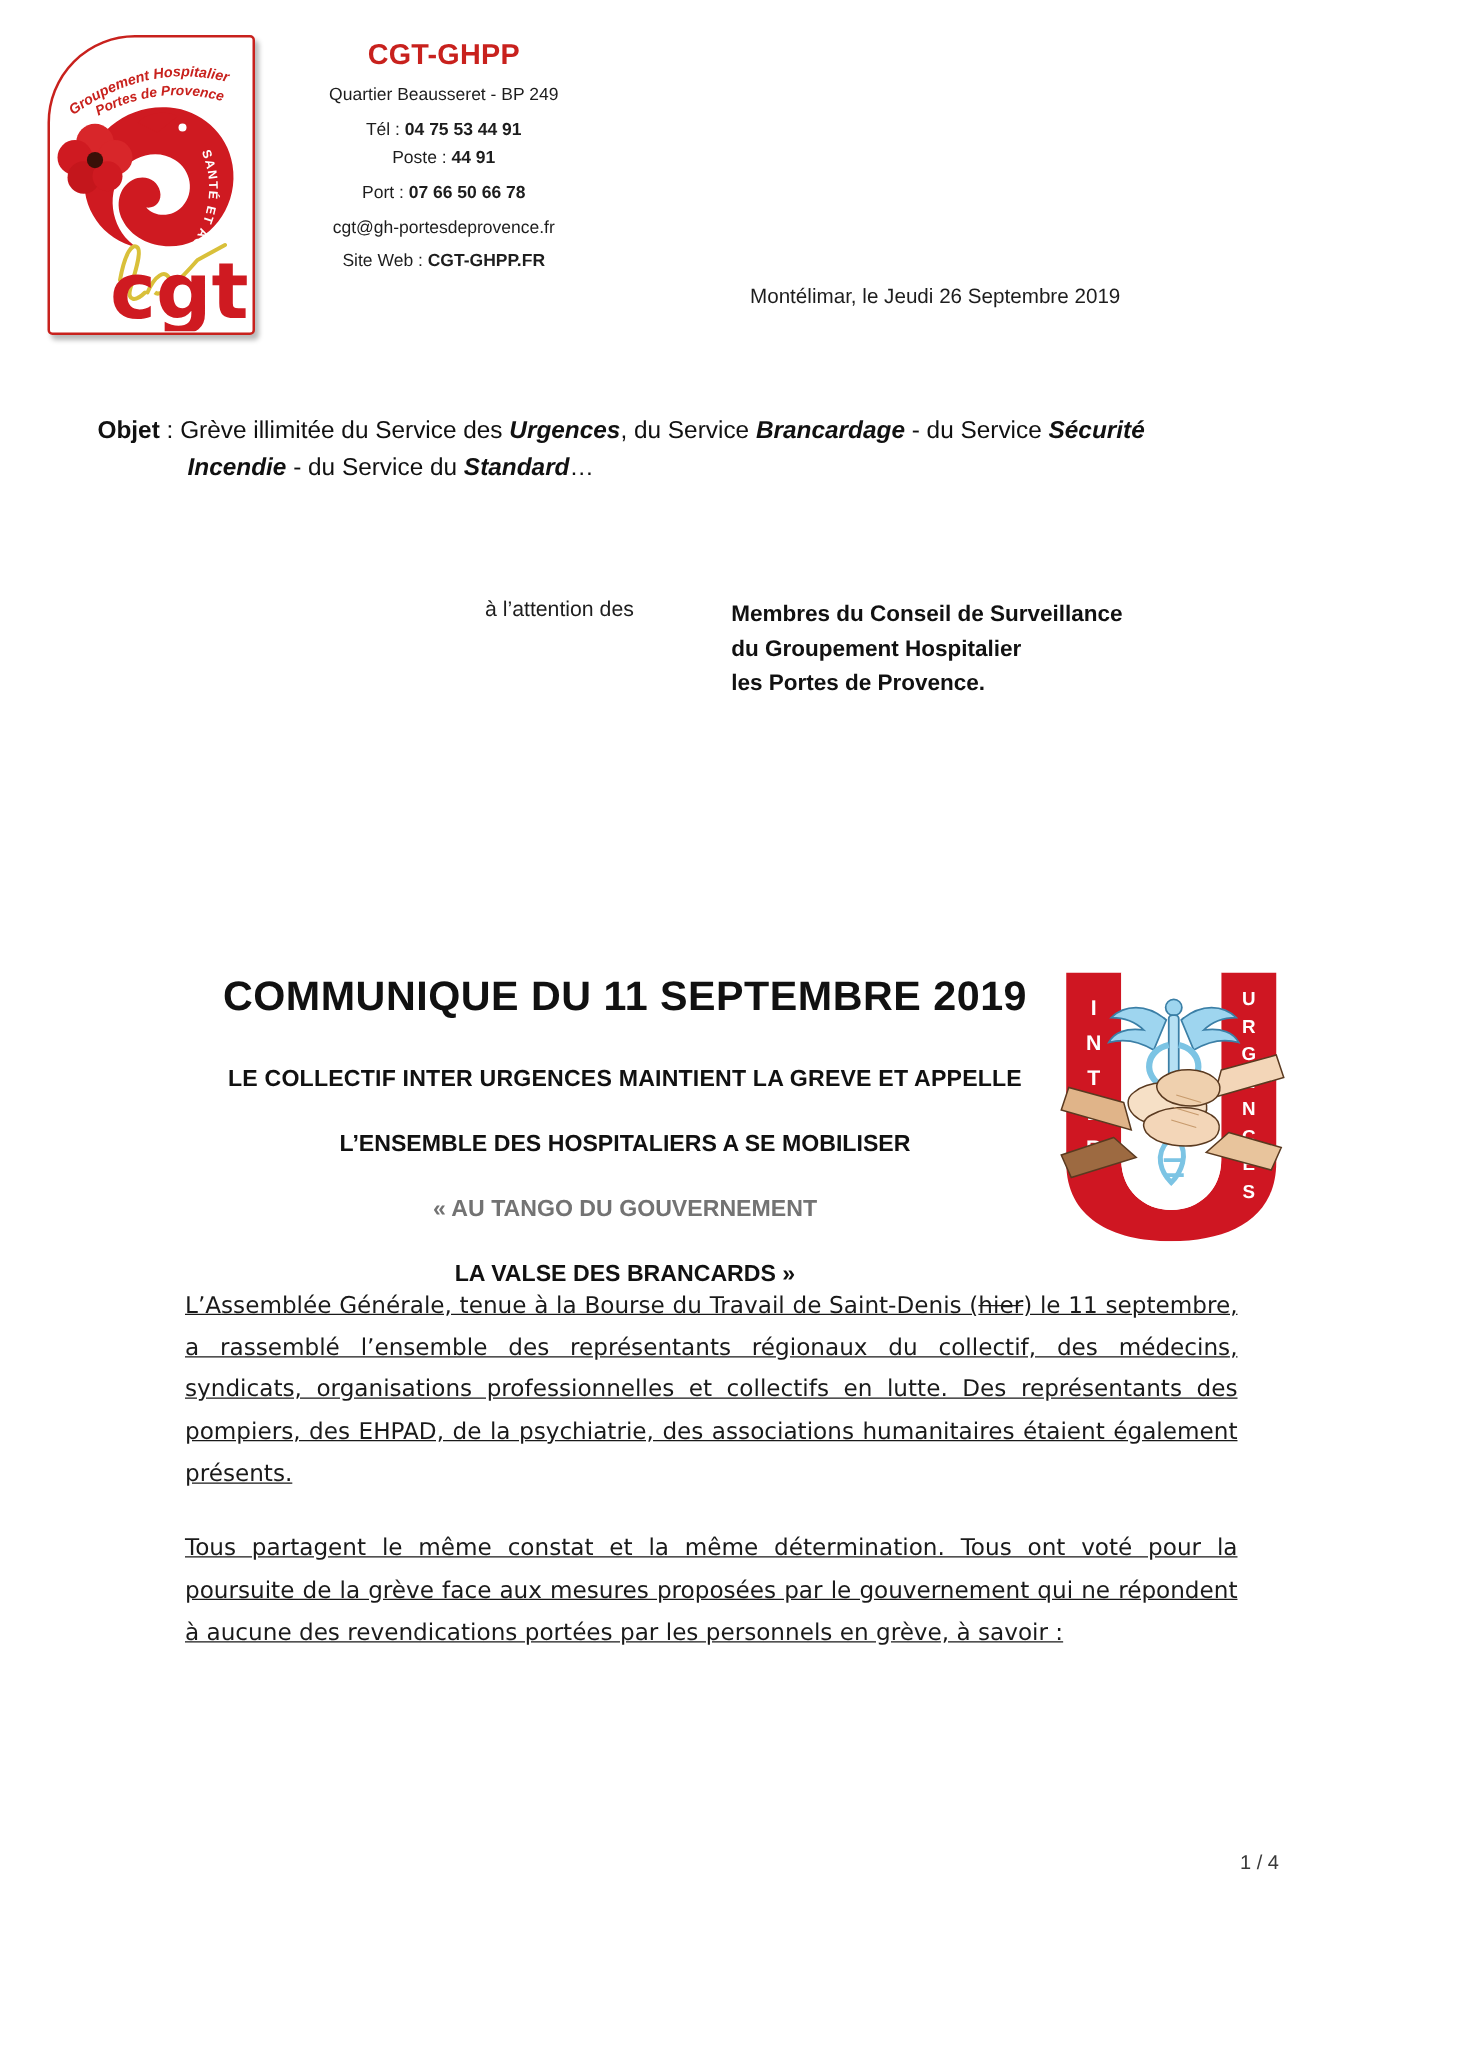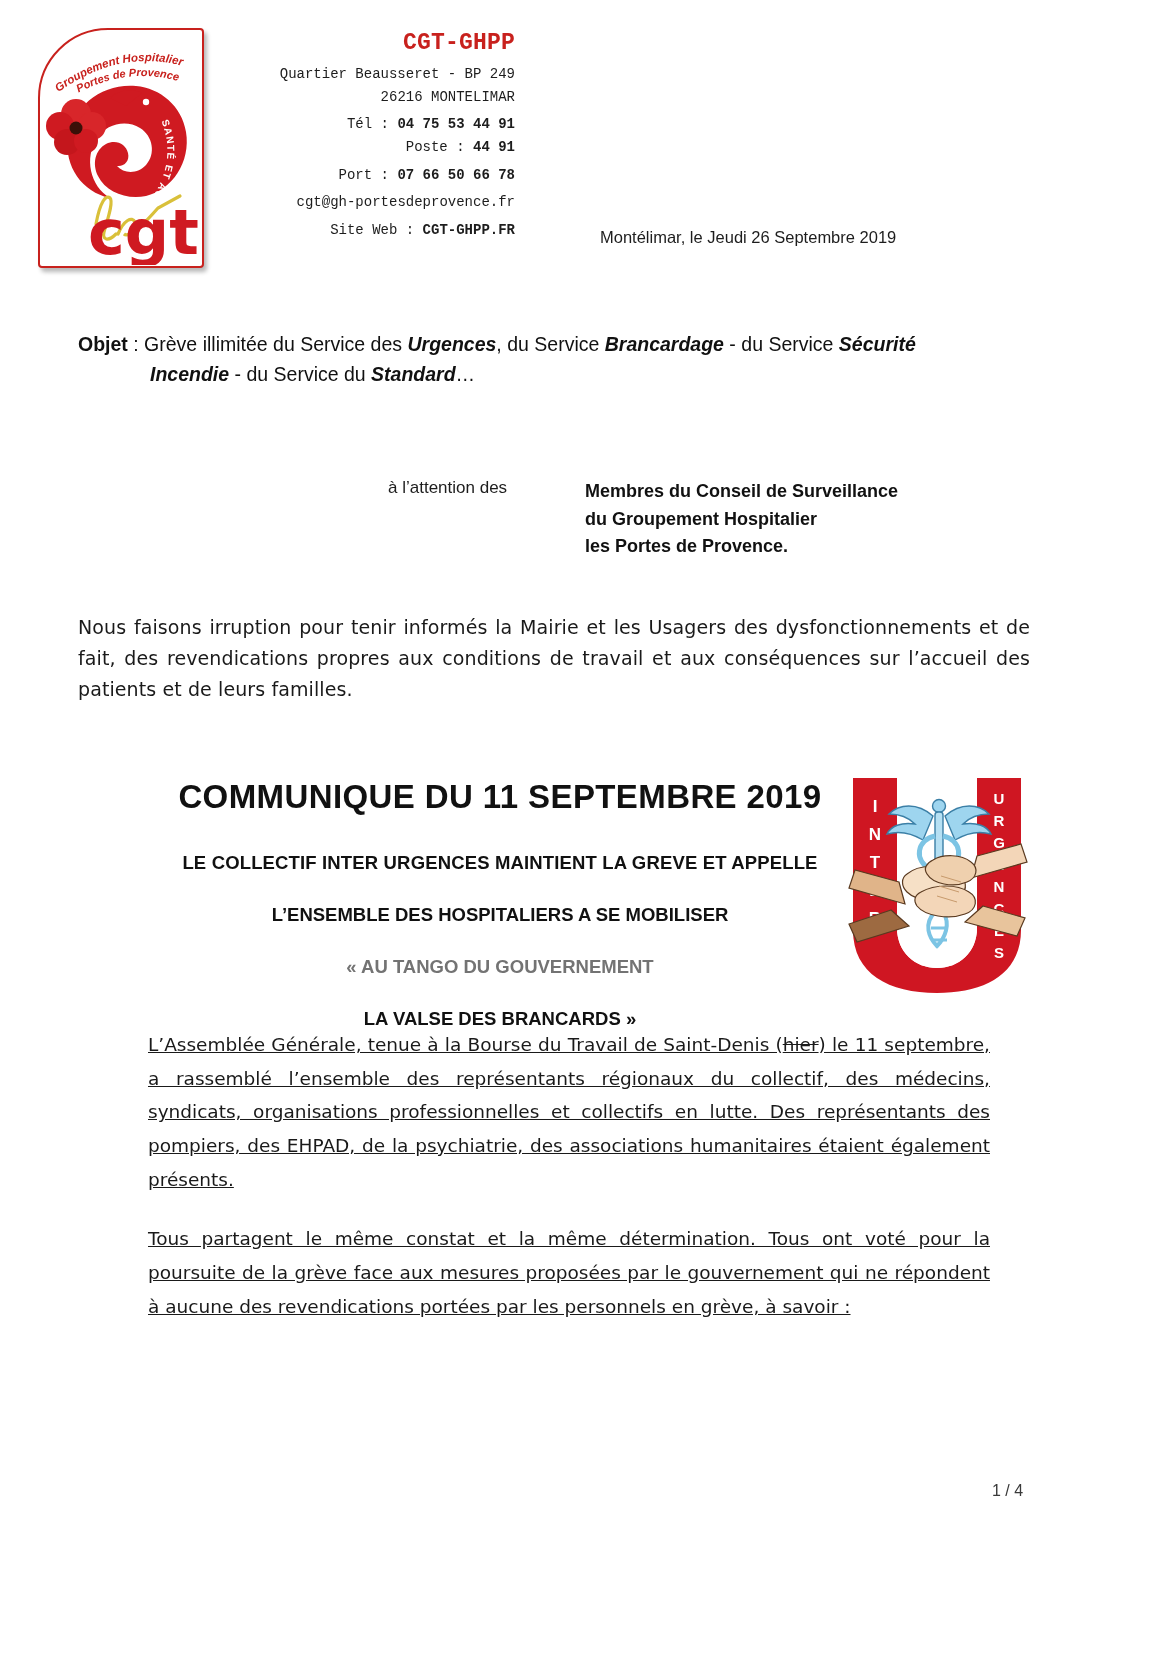--- a/index.html
+++ b/index.html
@@ -20,22 +20,22 @@
     background:#ffffff;border:2px solid #c8211d;
     border-radius:70px 4px 4px 4px;
     box-shadow:3px 4px 4px rgba(0,0,0,.28);
     overflow:hidden;
   }
   .logo-arc-txt{position:absolute;left:0;top:12px;width:162px;height:60px;}
   .logo-bird{position:absolute;left:0;top:40px;width:162px;height:170px;}
   .logo-cgtword{position:absolute;left:0;top:120px;width:162px;height:115px;}
 
   
-  .contact{position:absolute;left:195px;top:30px;width:320px;text-align:right;
-           font-family:Liberation Mono, monospace;}
+  .contact{position:absolute;left:195px;top:30px;width:320px;text-align:center;
+           font-family:Liberation Sans, sans-serif;}
   .contact .org{font-size:23px;font-weight:bold;color:#c8211d;letter-spacing:.2px;margin-bottom:7px;}
   .contact .line{font-size:14px;color:#1d1d1d;line-height:1.62;white-space:nowrap;}
   .contact .line.sp{margin-top:5px;}
   .contact .line b{font-weight:bold;}
 
   .dateline{position:absolute;left:600px;top:228px;font-size:16.5px;color:#1d1d1d;}
 
   
   .objet{position:absolute;left:78px;top:330px;width:945px;
          font-family:"Liberation Sans Narrow","Liberation Sans",sans-serif;
@@ -132,21 +132,20 @@
           <path d="M56,74 C60,52 66,44 70,48 C74,52 66,74 64,82 C62,90 68,92 76,84" fill="none" stroke="#d9c03a" stroke-width="3.2" stroke-linecap="round"></path>
           <path d="M78,84 C84,70 92,66 95,72 C98,78 88,88 84,84 C90,88 104,74 118,58 L140,46" fill="none" stroke="#d9c03a" stroke-width="3.2" stroke-linecap="round"></path>
           <text x="48" y="104" font-family="DejaVu Sans, sans-serif" font-size="62" font-weight="bold" fill="#cf1a21" id="cgtWord">cgt</text>
         </svg>
       </div>
     </div>
 
     <div class="contact">
       <div class="org">CGT-GHPP</div>
       <div class="line">Quartier Beausseret - BP 249</div>
-      <div class="line">26216 MONTELIMAR</div>
       <div class="line sp">
         <span>Tél :</span>
         <b>04 75 53 44 91</b>
       </div>
       <div class="line">
         <span>Poste :</span>
         <b>44 91</b>
       </div>
       <div class="line sp">
         <span>Port :</span>
@@ -167,21 +166,20 @@
     <span class="l2"><span class="bi">Incendie</span><span> - du Service du </span><span class="bi">Standard</span><span>…</span></span>
   </div>
 
   <div class="attn">à l’attention des</div>
   <div class="attn-to">
     <div>Membres du Conseil de Surveillance</div>
     <div>du Groupement Hospitalier</div>
     <div>les Portes de Provence.</div>
   </div>
 
-  <div class="intro">Nous faisons irruption pour tenir informés la Mairie et les Usagers des dysfonctionnements et de fait, des revendications propres aux conditions de travail et aux conséquences sur l’accueil des patients et de leurs familles.</div>
 
   <div class="comm">
     <h1>COMMUNIQUE DU 11 SEPTEMBRE 2019</h1>
     <div class="sub">LE COLLECTIF INTER URGENCES MAINTIENT LA GREVE ET APPELLE</div>
     <div class="sub2">L’ENSEMBLE DES HOSPITALIERS A SE MOBILISER</div>
     <div class="q1">« AU TANGO DU GOUVERNEMENT</div>
     <div class="q2">LA VALSE DES BRANCARDS »</div>
   </div>
 
   <svg class="logo-iu" viewBox="0 0 185 215" xmlns="http://www.w3.org/2000/svg">

